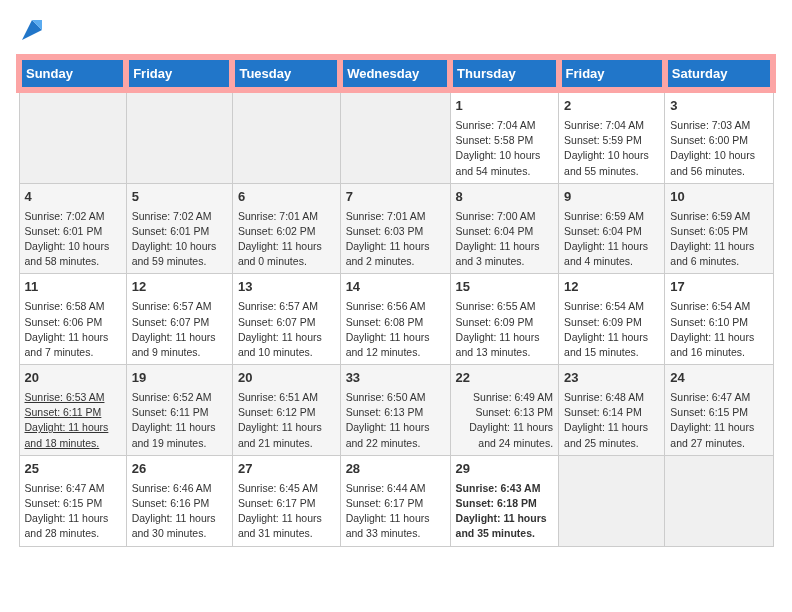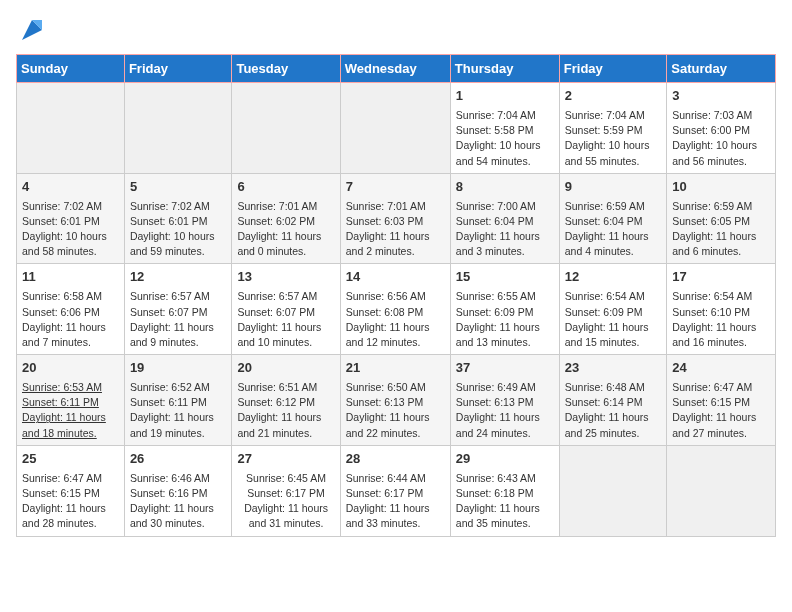--- a/index.html
+++ b/index.html
@@ -45,21 +45,21 @@
       border-collapse: collapse;
       font-size: 11px;
     }
     thead tr th {
       background: #2176c9;
       color: #fff;
       padding: 6px 4px;
       text-align: left;
       font-size: 13px;
       font-weight: bold;
-      border: 1px solid #fca5a5;
+      border: 6px solid #fca5a5;
     }
     tbody tr td {
       border: 1px solid #ccc;
       vertical-align: top;
       padding: 4px 5px;
       height: 88px;
       width: 113px;
       color: #333;
       font-size: 10.5px;
       line-height: 1.45;
@@ -239,28 +239,28 @@
 Sunset: 6:11 PM
 Daylight: 11 hours and 19 minutes.</div>
         </td>
         <td>
           <span class="day-num">20</span>
           <div style="white-space: pre-line;">Sunrise: 6:51 AM
 Sunset: 6:12 PM
 Daylight: 11 hours and 21 minutes.</div>
         </td>
         <td>
-          <span class="day-num">21</span>
+          <span class="day-num">33</span>
           <div style="white-space: pre-line;">Sunrise: 6:50 AM
 Sunset: 6:13 PM
 Daylight: 11 hours and 22 minutes.</div>
         </td>
         <td>
-          <span class="day-num">37</span>
-          <div style="white-space: pre-line;">Sunrise: 6:49 AM
+          <span class="day-num">22</span>
+          <div style="white-space: pre-line; text-align: right;">Sunrise: 6:49 AM
 Sunset: 6:13 PM
 Daylight: 11 hours and 24 minutes.</div>
         </td>
         <td>
           <span class="day-num">23</span>
           <div style="white-space: pre-line;">Sunrise: 6:48 AM
 Sunset: 6:14 PM
 Daylight: 11 hours and 25 minutes.</div>
         </td>
         <td>
@@ -278,33 +278,33 @@
 Daylight: 11 hours and 28 minutes.</div>
         </td>
         <td>
           <span class="day-num">26</span>
           <div style="white-space: pre-line;">Sunrise: 6:46 AM
 Sunset: 6:16 PM
 Daylight: 11 hours and 30 minutes.</div>
         </td>
         <td>
           <span class="day-num">27</span>
-          <div style="white-space: pre-line; text-align: center;">Sunrise: 6:45 AM
+          <div style="white-space: pre-line;">Sunrise: 6:45 AM
 Sunset: 6:17 PM
 Daylight: 11 hours and 31 minutes.</div>
         </td>
         <td>
           <span class="day-num">28</span>
           <div style="white-space: pre-line;">Sunrise: 6:44 AM
 Sunset: 6:17 PM
 Daylight: 11 hours and 33 minutes.</div>
         </td>
         <td>
           <span class="day-num">29</span>
-          <div style="white-space: pre-line;">Sunrise: 6:43 AM
+          <div style="white-space: pre-line; font-weight: bold;">Sunrise: 6:43 AM
 Sunset: 6:18 PM
 Daylight: 11 hours and 35 minutes.</div>
         </td>
         <td class="empty"></td>
         <td class="empty"></td>
       </tr>
     </tbody>
 </table>
 
 </body></html>

